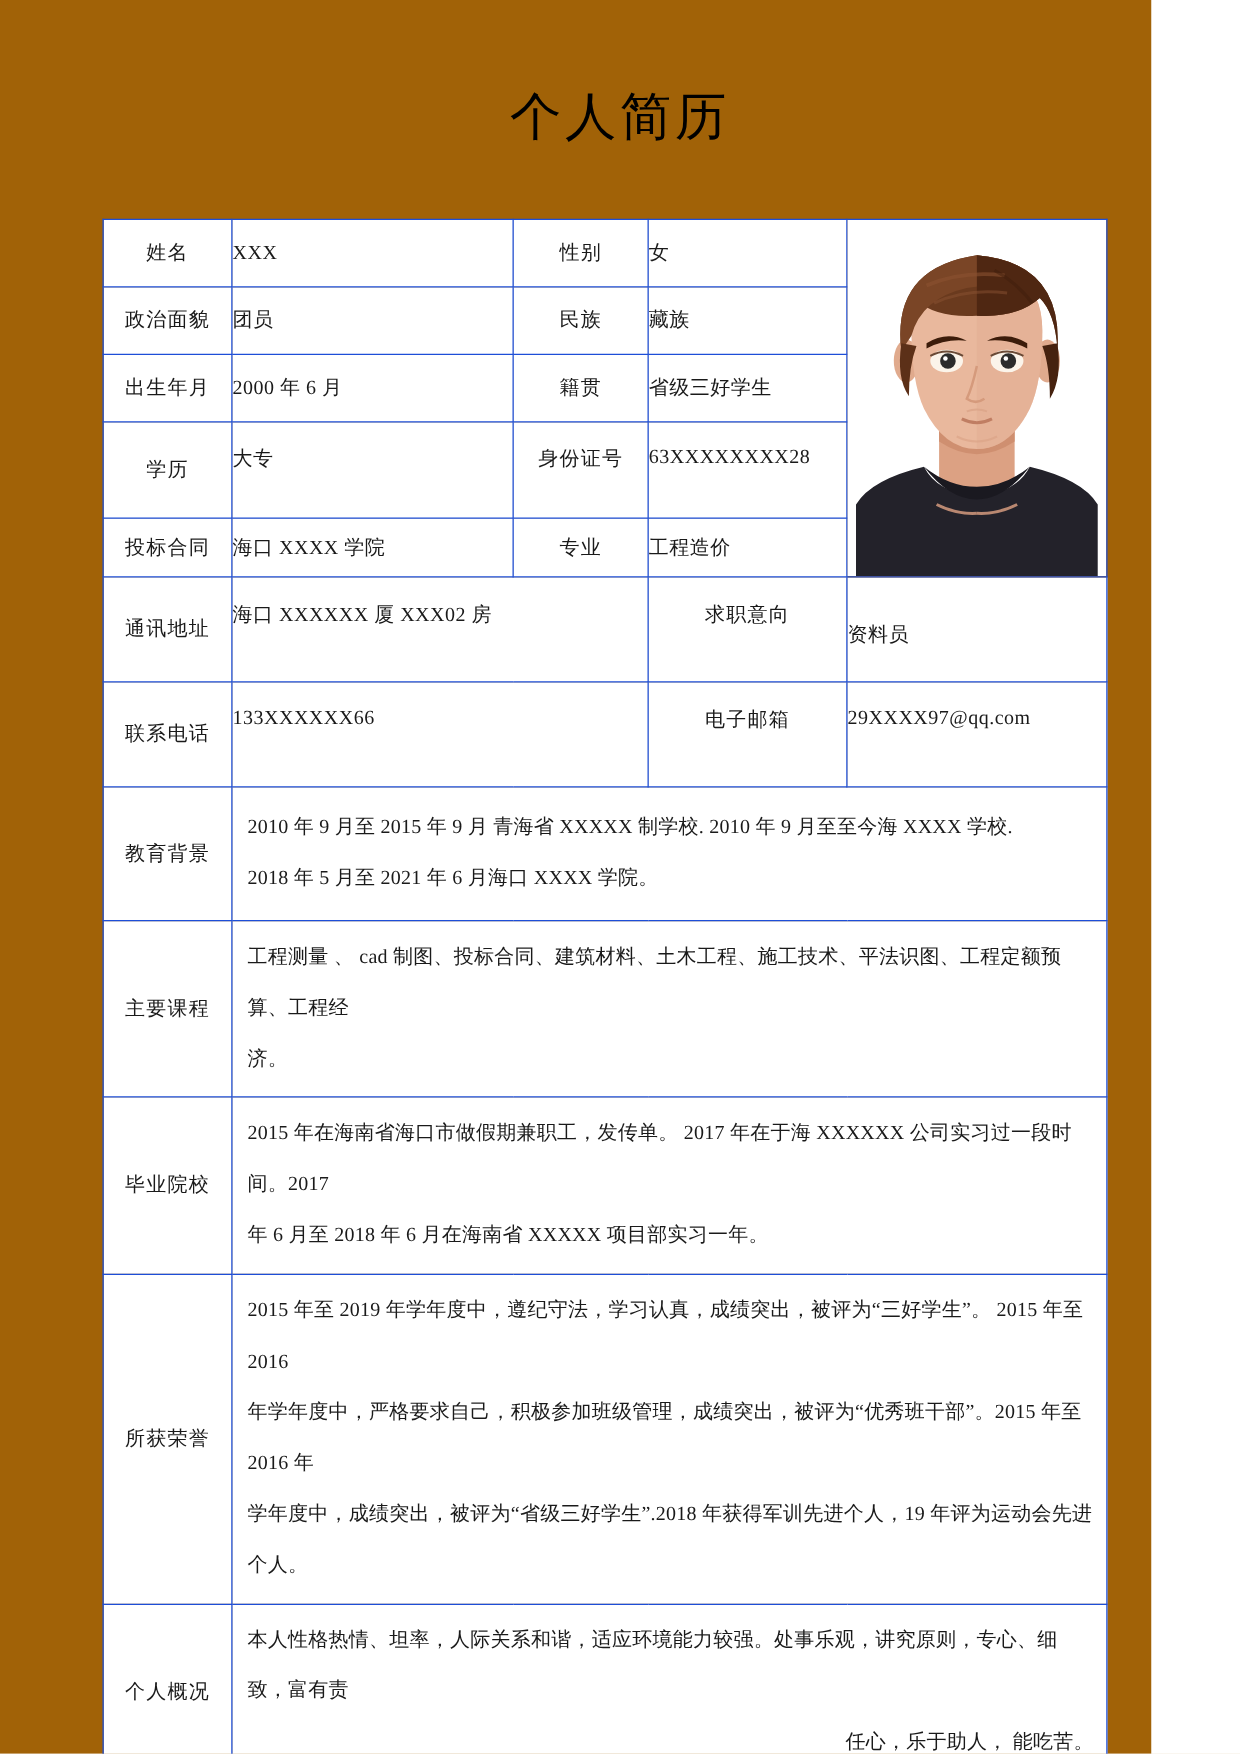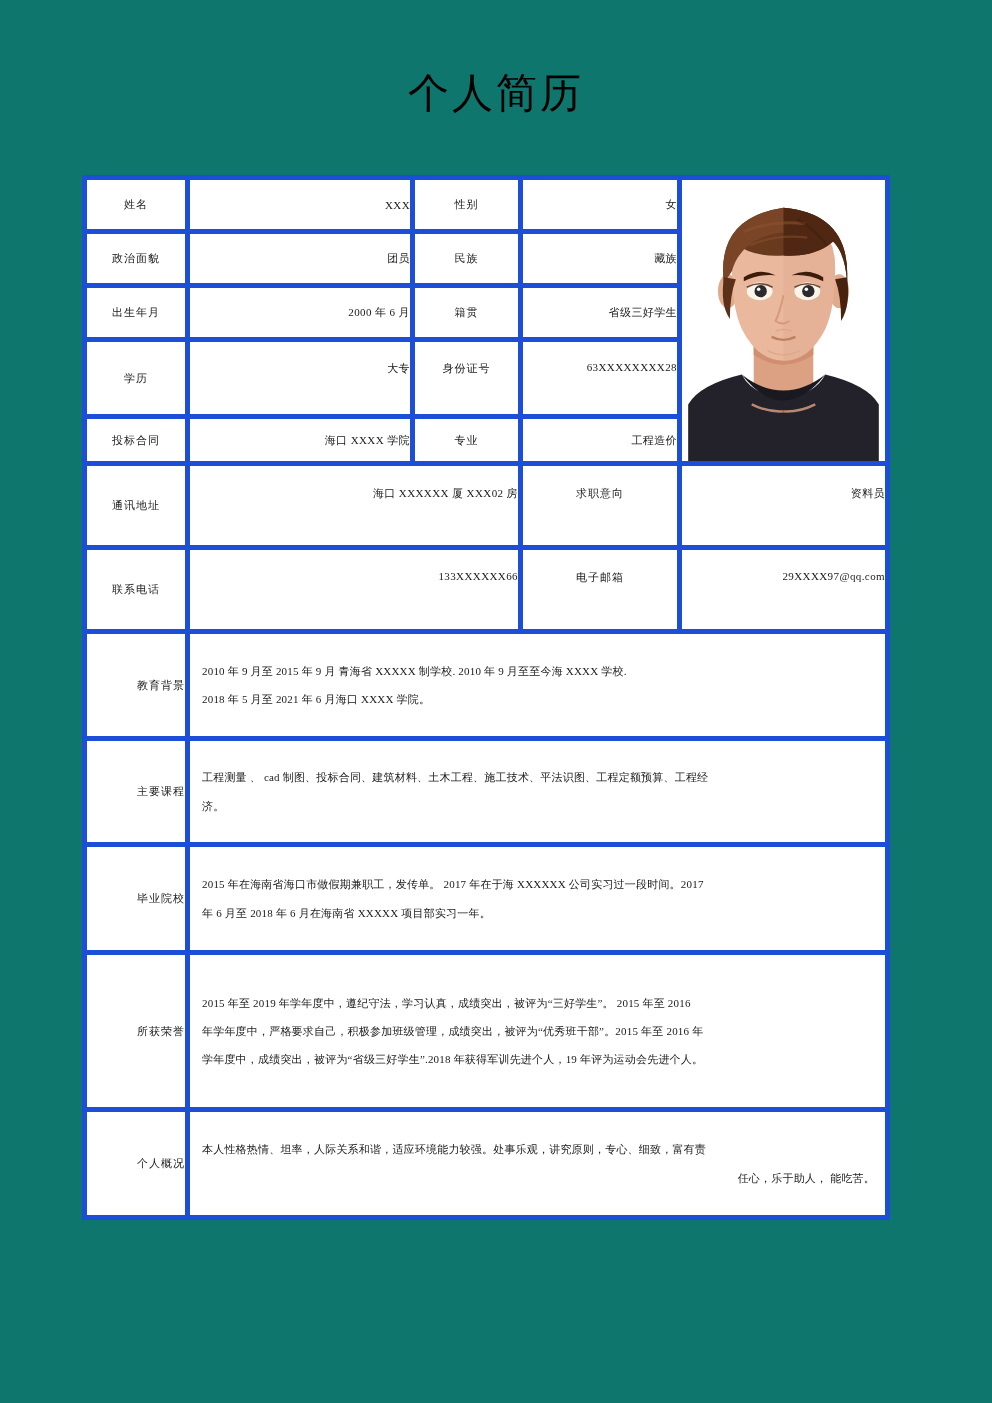--- a/index.html
+++ b/index.html
@@ -9,24 +9,24 @@
   }
   body {
     width: 992px;
     height: 1403px;
     font-family: "Liberation Serif", "DejaVu Serif", serif;
     color: #1a1a1a;
     position: relative;
     overflow: hidden;
   }
   .page {
-    width: 992px;
+    width: 921px;
     height: 1403px;
     position: relative;
-    background: #0f766e;
+    background: #a16207;
   }
   .doc-title {
     position: absolute;
     top: 66px;
     left: 0;
     width: 992px;
     text-align: center;
     font-size: 41px;
     font-weight: normal;
     letter-spacing: 3px;
@@ -36,51 +36,51 @@
 
   .resume-table {
     position: absolute;
     left: 82px;
     top: 175px;
     width: 803px;
     border-collapse: collapse;
     table-layout: fixed;
   }
   .resume-table td {
-    border: 5px solid #1d4ed8;
+    border: 1px solid #1d4ed8;
     padding: 0;
-    font-size: 11px;
+    font-size: 16px;
     vertical-align: middle;
     background: #ffffff;
   }
   .lbl {
     background: #ecdcef;
     text-align: center;
     font-size: 14px;
     color: #1a1a1a;
     letter-spacing: 1px;
   }
   .val {
-    text-align: right;
+    text-align: left;
     font-size: 13.5px;
     color: #1a1a1a;
     letter-spacing: 0.4px;
   }
   .photo-cell {
     padding: 0 !important;
     background: #ffffff;
     vertical-align: top;
     position: relative;
     overflow: hidden;
   }
 
   
   .block-lbl {
     background: #ecdcef;
-    text-align: right;
+    text-align: center;
     font-size: 14px;
     letter-spacing: 1px;
     vertical-align: middle;
   }
   .block-val {
     text-align: left;
     padding: 9px 10px 9px 12px !important;
     font-size: 13.4px;
     line-height: 2.55;
     letter-spacing: 0.2px;
@@ -206,21 +206,21 @@
         <td class="lbl">投标合同</td>
         <td class="val">海口 XXXX 学院</td>
         <td class="lbl">专业</td>
         <td class="val">工程造价</td>
       </tr>
 
       <tr style="height:84px">
         <td class="lbl">通讯地址</td>
         <td class="val" colspan="2" style="vertical-align:top;padding-top:20px">海口 XXXXXX 厦 XXX02 房</td>
         <td class="lbl" style="vertical-align:top;padding-top:20px">求职意向</td>
-        <td class="val" style="vertical-align:top;padding-top:20px">资料员</td>
+        <td class="val" style="vertical-align:top;padding-top:36px">资料员</td>
       </tr>
 
       <tr style="height:84px">
         <td class="lbl">联系电话</td>
         <td class="val" colspan="2" style="vertical-align:top;padding-top:20px">133XXXXXX66</td>
         <td class="lbl" style="vertical-align:top;padding-top:20px">电子邮箱</td>
         <td class="val" style="vertical-align:top;padding-top:20px">29XXXX97@qq.com</td>
       </tr>
 
       <tr style="height:107px">

